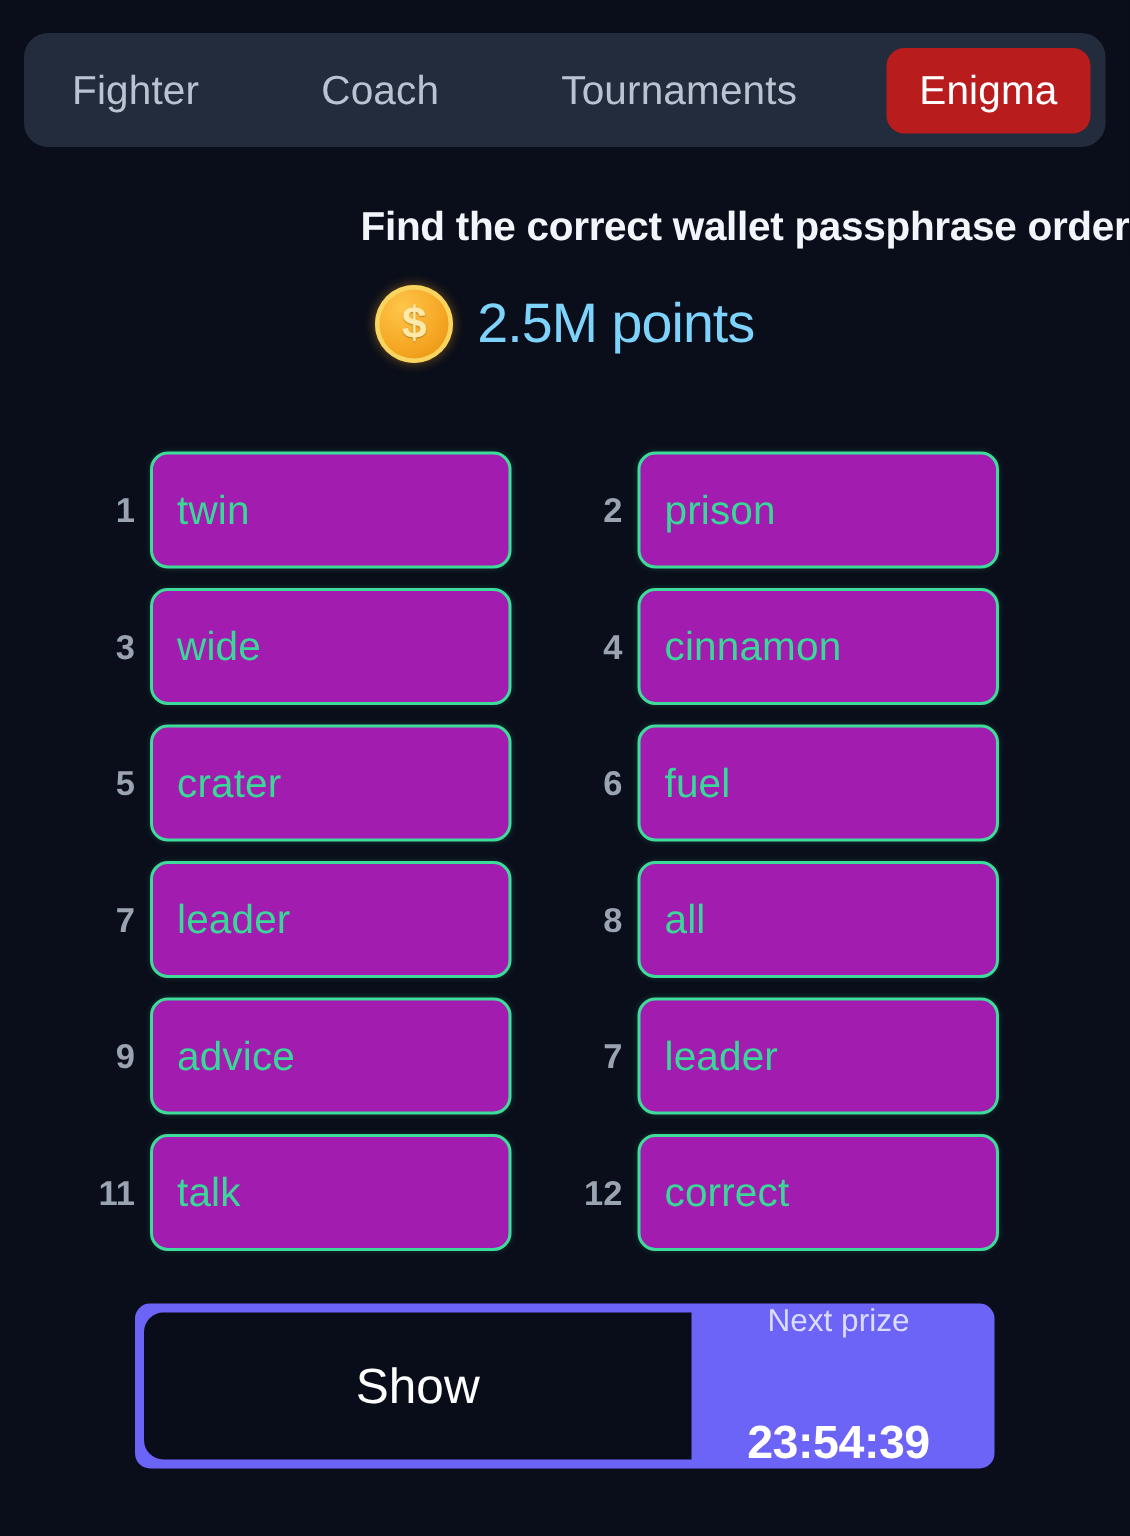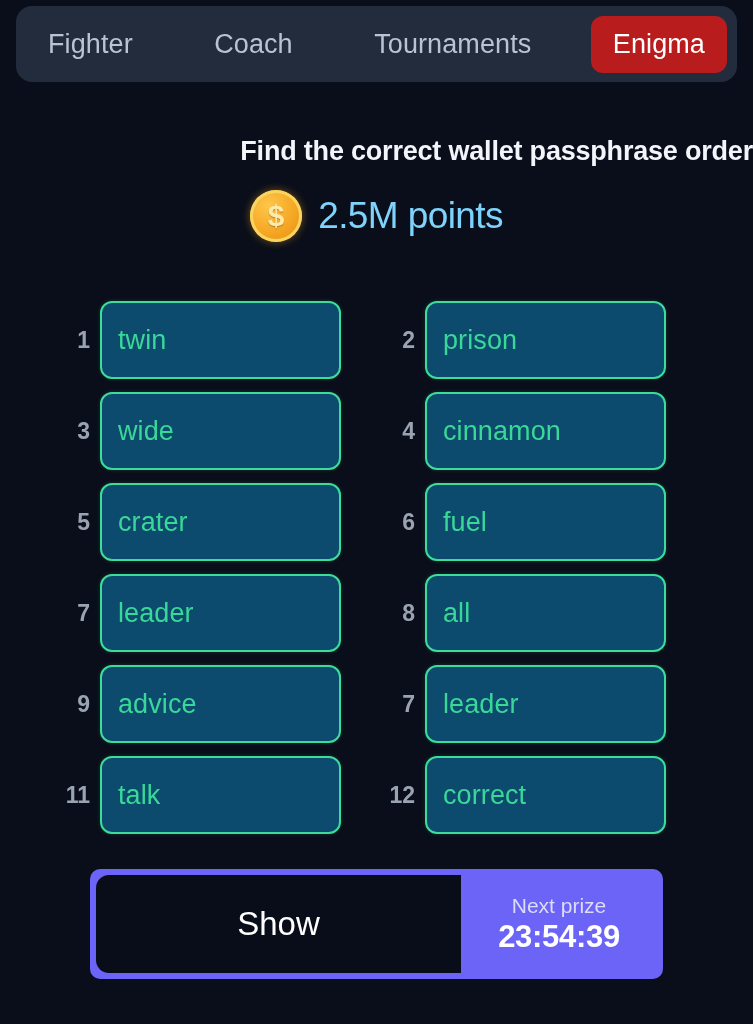--- a/index.html
+++ b/index.html
@@ -16,21 +16,21 @@
     position: relative;
     width: 753px;
     height: 1024px;
     background: #0a0e1a;
   }
 
   
   .tabbar {
     position: absolute;
     left: 16px;
-    top: 6px;
+    top: 22px;
     width: 721px;
     height: 76px;
     background: #222c3c;
     border-radius: 16px;
     display: flex;
     align-items: center;
     justify-content: space-between;
     padding: 8px 10px;
   }
   .tab {
@@ -120,21 +120,21 @@
     font-size: 23px;
     font-weight: 700;
     color: #9aa3b2;
     line-height: 1;
   }
   .card {
     flex: 1 1 auto;
     height: 78px;
     border: 2px solid #3ddc9a;
     border-radius: 12px;
-    background: #0c4a6e;
+    background: #a21caf;
     display: flex;
     align-items: center;
     padding: 0 16px;
     box-shadow: 0 0 4px rgba(61,220,154,0.18);
     overflow: hidden;
   }
   .word {
     font-size: 27px;
     color: #39d898;
     letter-spacing: 0.1px;
@@ -164,21 +164,21 @@
     justify-content: center;
     color: #ffffff;
     font-size: 33px;
     font-weight: 500;
   }
   .prize {
     flex: 1 1 auto;
     display: flex;
     flex-direction: column;
     align-items: center;
-    justify-content: center;
+    justify-content: space-between;
     gap: 2px;
     padding-right: 6px;
   }
   .prize-label {
     font-size: 21px;
     color: #dcdcfb;
     line-height: 1.1;
   }
   .prize-timer {
     font-size: 31px;

